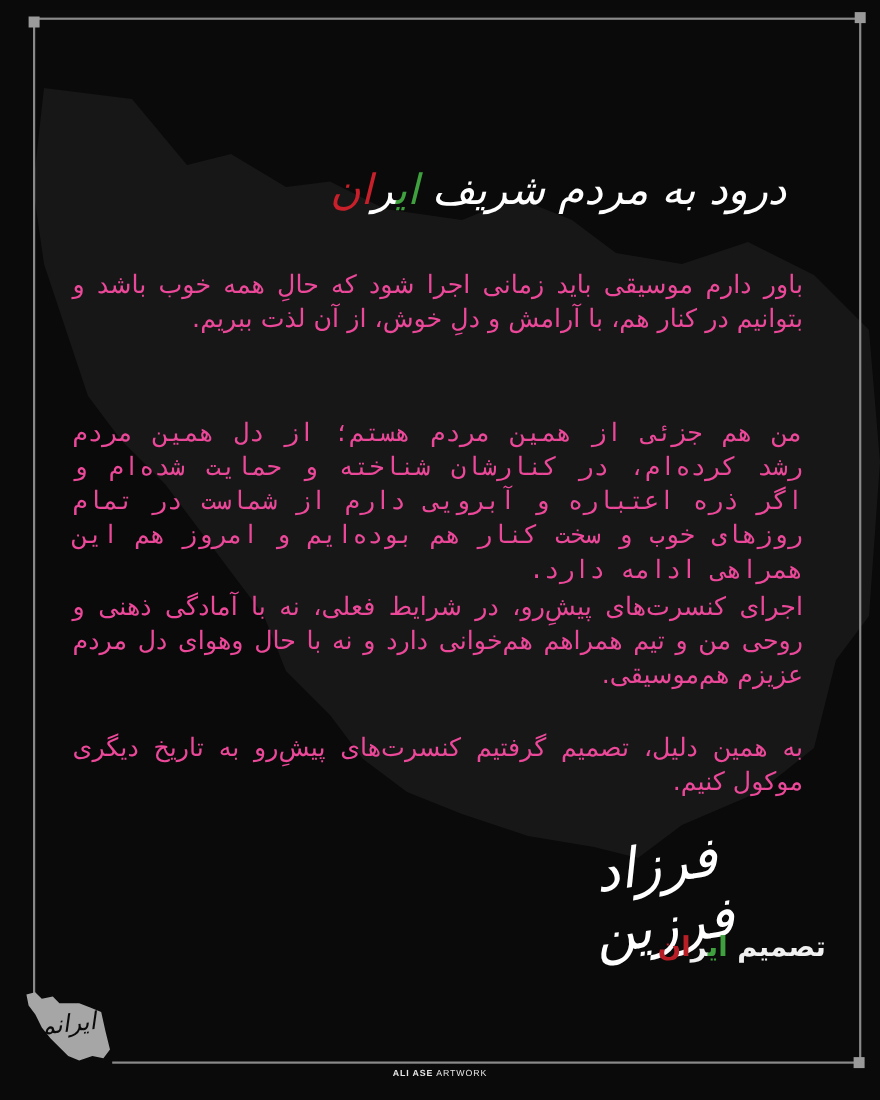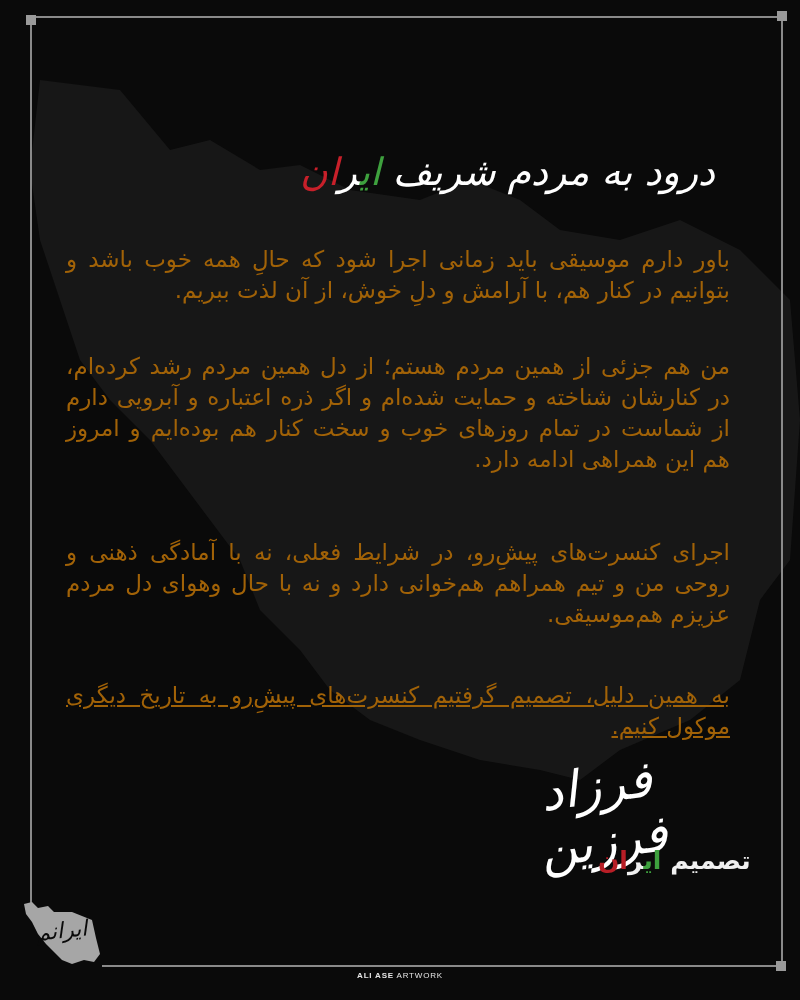--- a/index.html
+++ b/index.html
@@ -6,26 +6,26 @@
   body { width:800px; height:1000px; position:relative; overflow:hidden;
          font-family:"DejaVu Sans", sans-serif; color:#f2f2f2; }
   .map-bg { position:absolute; left:0; top:0; width:800px; height:1000px; }
   .frame-line { position:absolute; background:#8a8a8a; }
   .corner { position:absolute; width:10px; height:10px; background:#9a9a9a; }
   .headline { position:absolute; top:150px; right:85px; font-family:"DejaVu Serif", serif;
               font-size:38px; font-style:italic; direction:rtl; white-space:nowrap; color:#fff; }
   .headline .g { color:#3ea13e; }
   .headline .r { color:#c8202a; }
   .body-text { position:absolute; left:66px; right:70px; direction:rtl; text-align:justify;
-               font-size:23px; line-height:31px; color:#a16207; }
+               font-size:23px; line-height:31px; color:#ec4899; }
   .body-text p { margin:0; }
   .p1 { top:244px; }
-  .p2 { top:351px; }
+  .p2 { top:380px;font-family:Liberation Mono, monospace; }
   .p3 { top:537px; }
-  .p4 { top:680px;text-decoration:underline; }
+  .p4 { top:665px; }
   .signature { position:absolute; top:758px; left:500px; width:200px; text-align:center;
                font-family:"DejaVu Serif", serif; font-style:italic; font-size:50px;
                line-height:56px; direction:rtl; color:#fff; transform:rotate(-8deg); }
   .subsig { position:absolute; top:846px; left:598px; font-size:25px; direction:rtl;
             font-weight:bold; color:#f0f0f0; white-space:nowrap; }
   .subsig .g { color:#3ea13e; }
   .subsig .r { color:#b81e26; }
   .logo { position:absolute; left:22px; top:898px; width:84px; height:72px; }
   .logo-text { position:absolute; left:36px; top:918px; font-family:"DejaVu Serif", serif;
                font-style:italic; font-size:22px; color:#0a0a0a; direction:rtl; transform:rotate(-6deg); }

